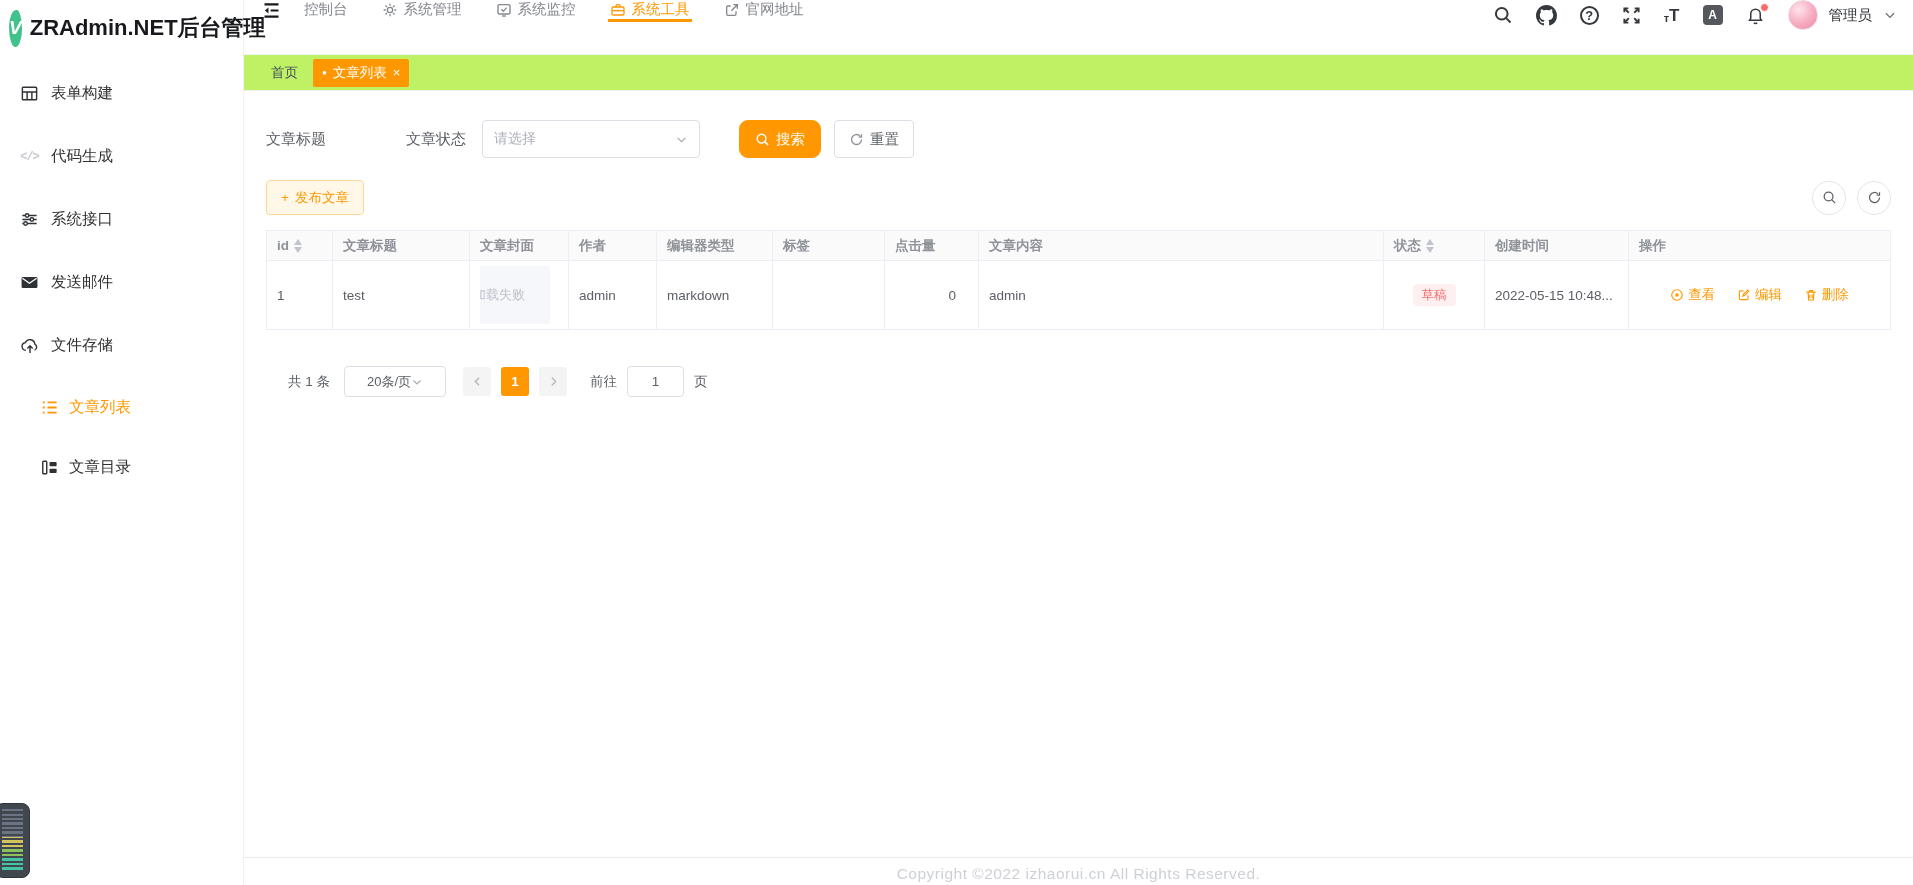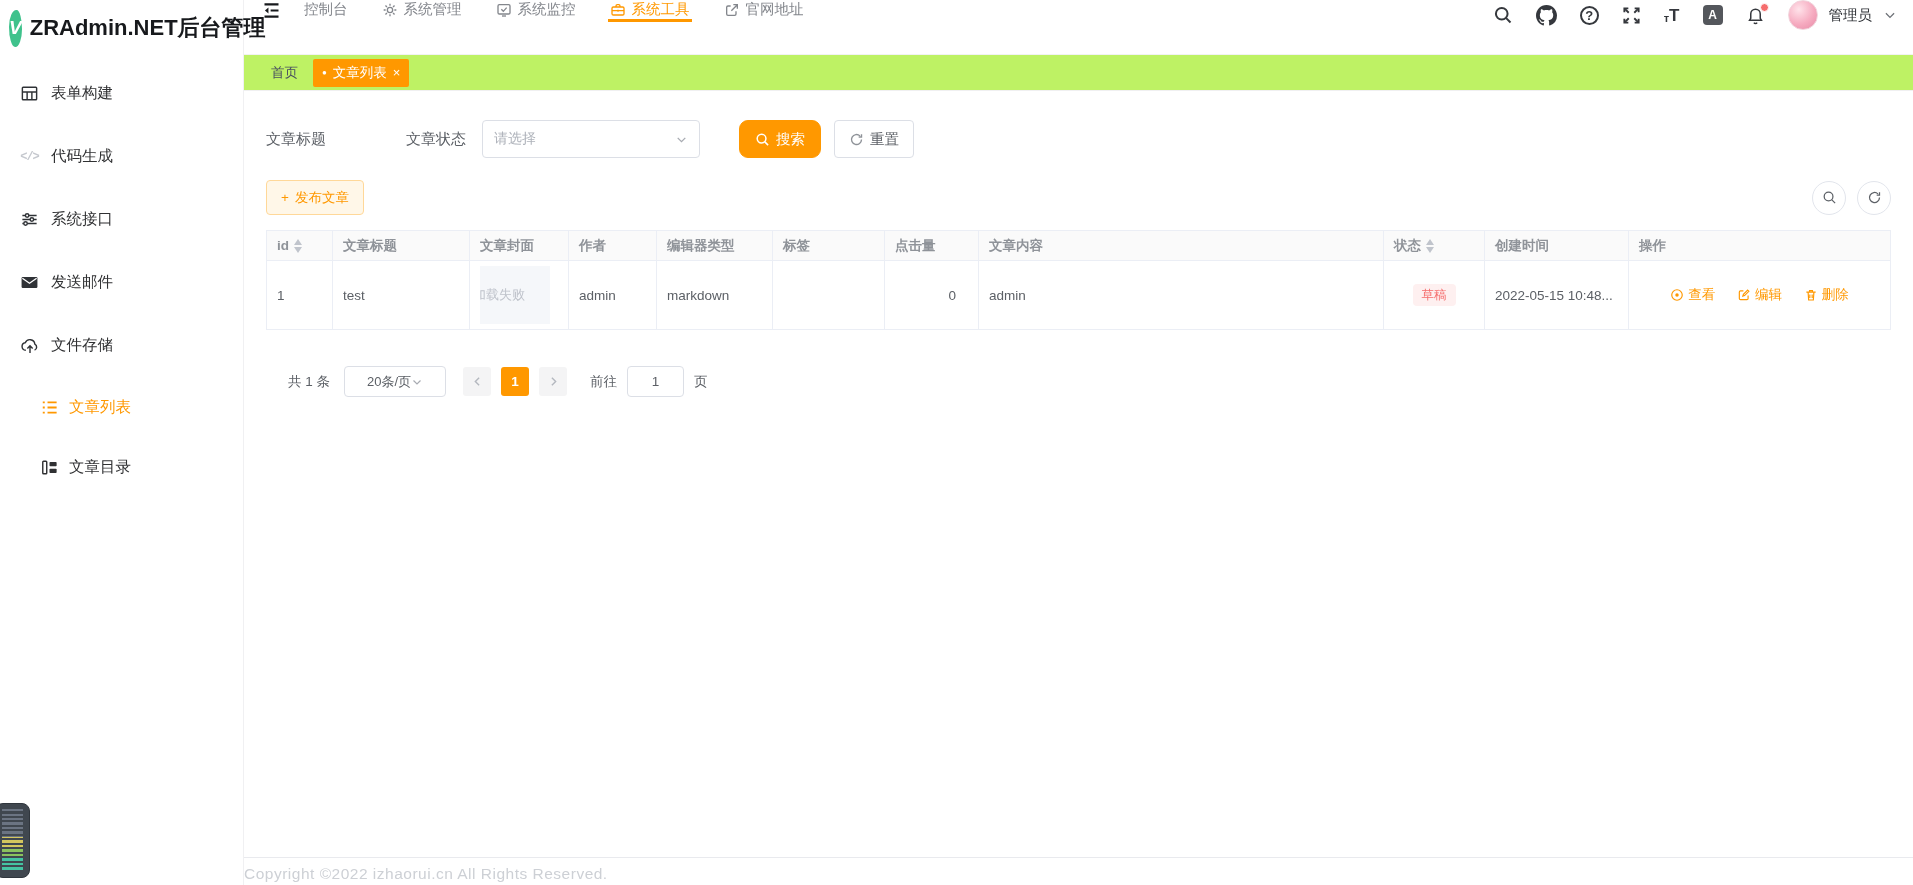--- a/index.html
+++ b/index.html
@@ -87,21 +87,21 @@
   .tag-draft { display:inline-block; background:#fef0f0; color:#f56c6c; font-size:12.5px; padding:5px 9px; border-radius:4px; line-height:1; }
   .op-link { color:#ff9800; display:inline-flex; align-items:center; gap:4px; margin:0 9px; cursor:pointer; font-size:13.5px; }
 
   .pagination { display:flex; align-items:center; margin-top:36px; padding-left:22px; font-size:13.5px; color:#5c6066; }
   .page-select { width:102px; height:31px; border:1px solid #dcdfe6; border-radius:4px; display:flex; align-items:center; justify-content:center; padding:0 10px; margin:0 17px 0 14px; font-size:13px; color:#5c6066; cursor:pointer; background:#fff; }
   .pg-btn { width:28px; height:29px; border-radius:3px; background:#f4f4f5; color:#b4b8bf; display:flex; align-items:center; justify-content:center; margin-right:10px; cursor:pointer; }
   .pg-current { background:#ff9800; color:#fff; font-weight:700; font-size:13.5px; }
   .goto-label { margin-left:13px; }
   .goto-input { width:57px; height:31px; border:1px solid #dcdfe6; border-radius:4px; text-align:center; margin:0 10px; font-size:13.5px; color:#5c6066; outline:none; font-family:inherit; }
 
-  .footer { position:absolute; left:244px; right:0; bottom:0; height:28px; background:#fff; border-top:1px solid #e9eaee; display:flex; padding-top:7px; color:#cdd0d5; font-size:15.5px; letter-spacing:.5px; }
+  .footer { position:absolute; left:244px; right:0; bottom:0; height:28px; background:#fff; border-top:1px solid #e9eaee; display:flex; justify-content:center; padding-top:7px; color:#cdd0d5; font-size:15.5px; letter-spacing:.5px; }
 
   .ic { flex:none; }
 </style>
 </head>
 <body>
 
 <div class="app">
 
   <aside class="sidebar">
     <div class="logo-row">

